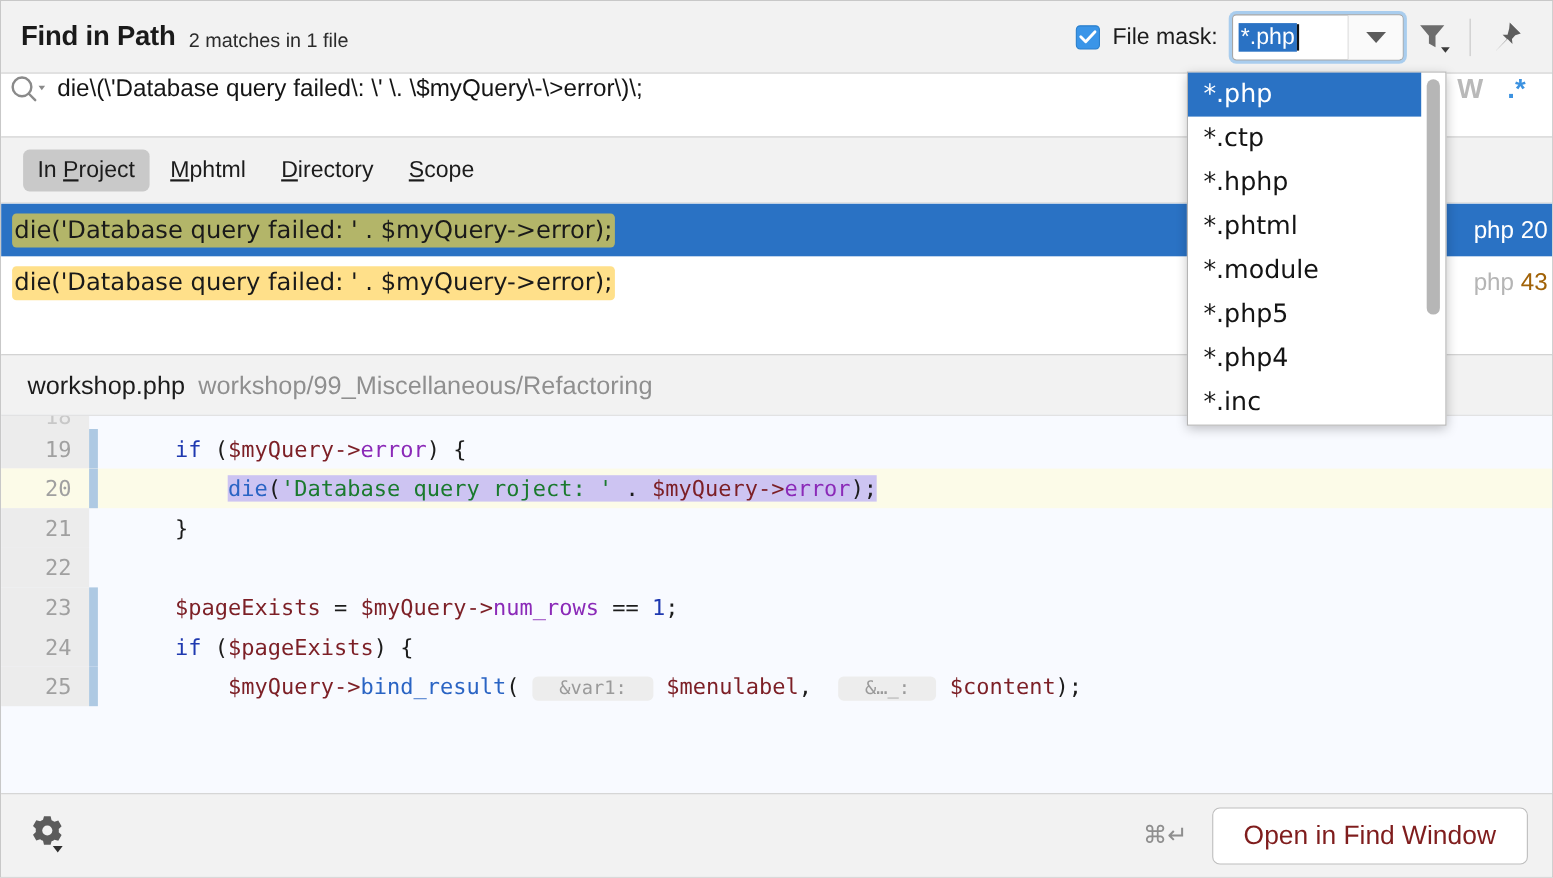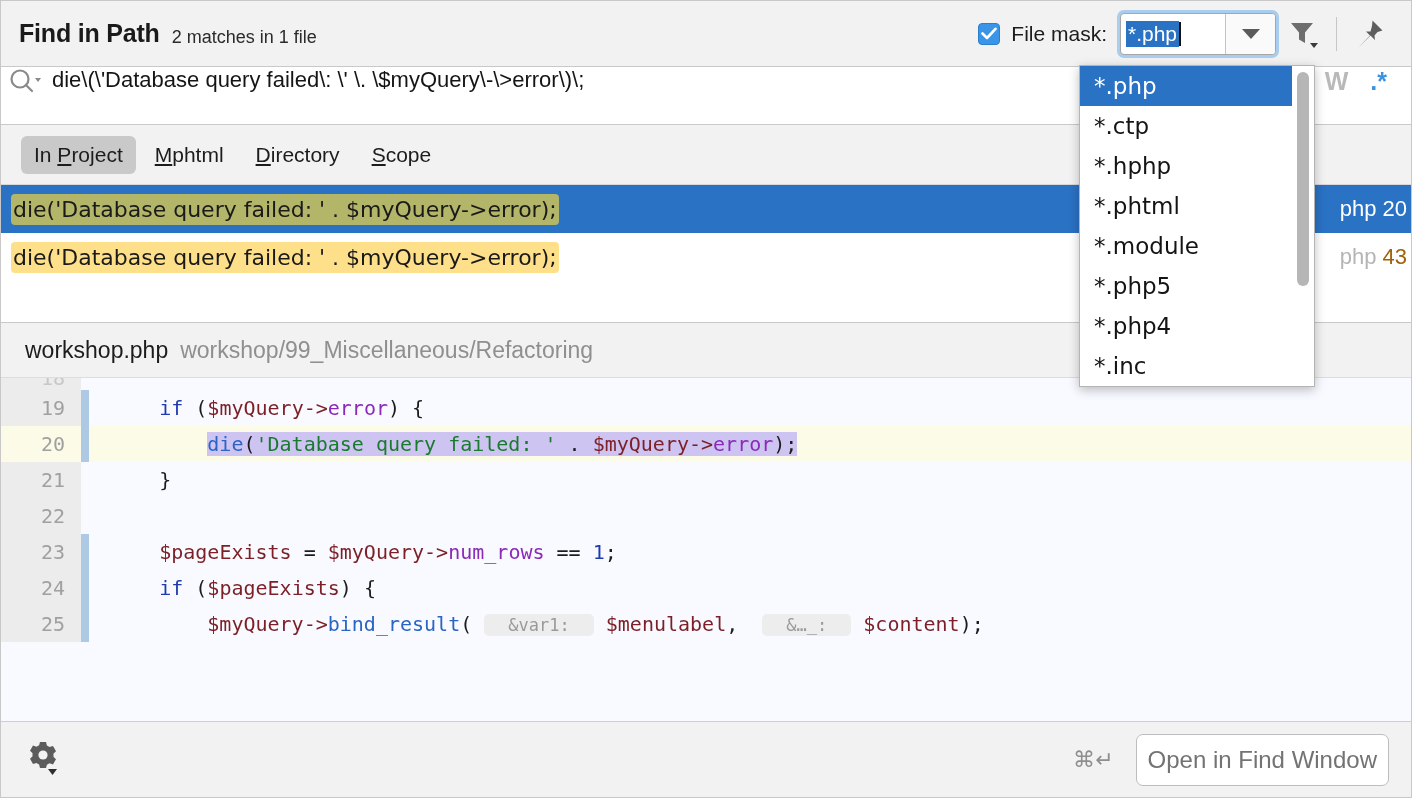--- a/index.html
+++ b/index.html
@@ -227,23 +227,23 @@
     background: #f2f2f2;
     border-top: 1px solid #cfcfcf;
     display: flex; align-items: center;
     padding: 0 22px 0 22px;
   }
   .shortcut {
     font-size: 22px; color: #8e8e8e; margin-left: auto; margin-right: 22px;
     font-family: "DejaVu Sans", sans-serif;
   }
   .primary-btn {
-    font-size: 24px; color: #737373;
+    font-size: 24px; color: #7f1d1d;
     background: #ffffff; border: 1px solid #bdbdbd; border-radius: 7px;
-    padding: 11px 11px;
+    padding: 11px 28px;
   }
   .gear-wrap { position: relative; width: 44px; height: 44px; }
 </style>
 </head>
 <body>
 
 <div class="window">
 
   <div class="header">
     <div class="title-group">
@@ -335,21 +335,21 @@
 
     <div class="code-line">
       <span class="gutter">19</span>
       <span class="changebar on"></span>
       <span class="code-src">    <span class="kw">if</span><span> (</span><span class="var">$myQuery</span><span class="var">-&gt;</span><span class="prop">error</span><span>) {</span></span>
     </div>
 
     <div class="code-line hl">
       <span class="gutter">20</span>
       <span class="changebar on"></span>
-      <span class="code-src">        <span class="selhl"><span class="fn">die</span><span>(</span><span class="str">'Database query failed: '</span><span> . </span><span class="var">$myQuery</span><span class="var">-&gt;</span><span class="prop">error</span><span>);</span></span></span>
+      <span class="code-src">        <span class="selhl"><span class="fn">die</span><span>(</span><span class="str">'Database query roject: '</span><span> . </span><span class="var">$myQuery</span><span class="var">-&gt;</span><span class="prop">error</span><span>);</span></span></span>
     </div>
 
     <div class="code-line">
       <span class="gutter">21</span>
       <span class="changebar"></span>
       <span class="code-src">    <span>}</span></span>
     </div>
 
     <div class="code-line">
       <span class="gutter">22</span>

